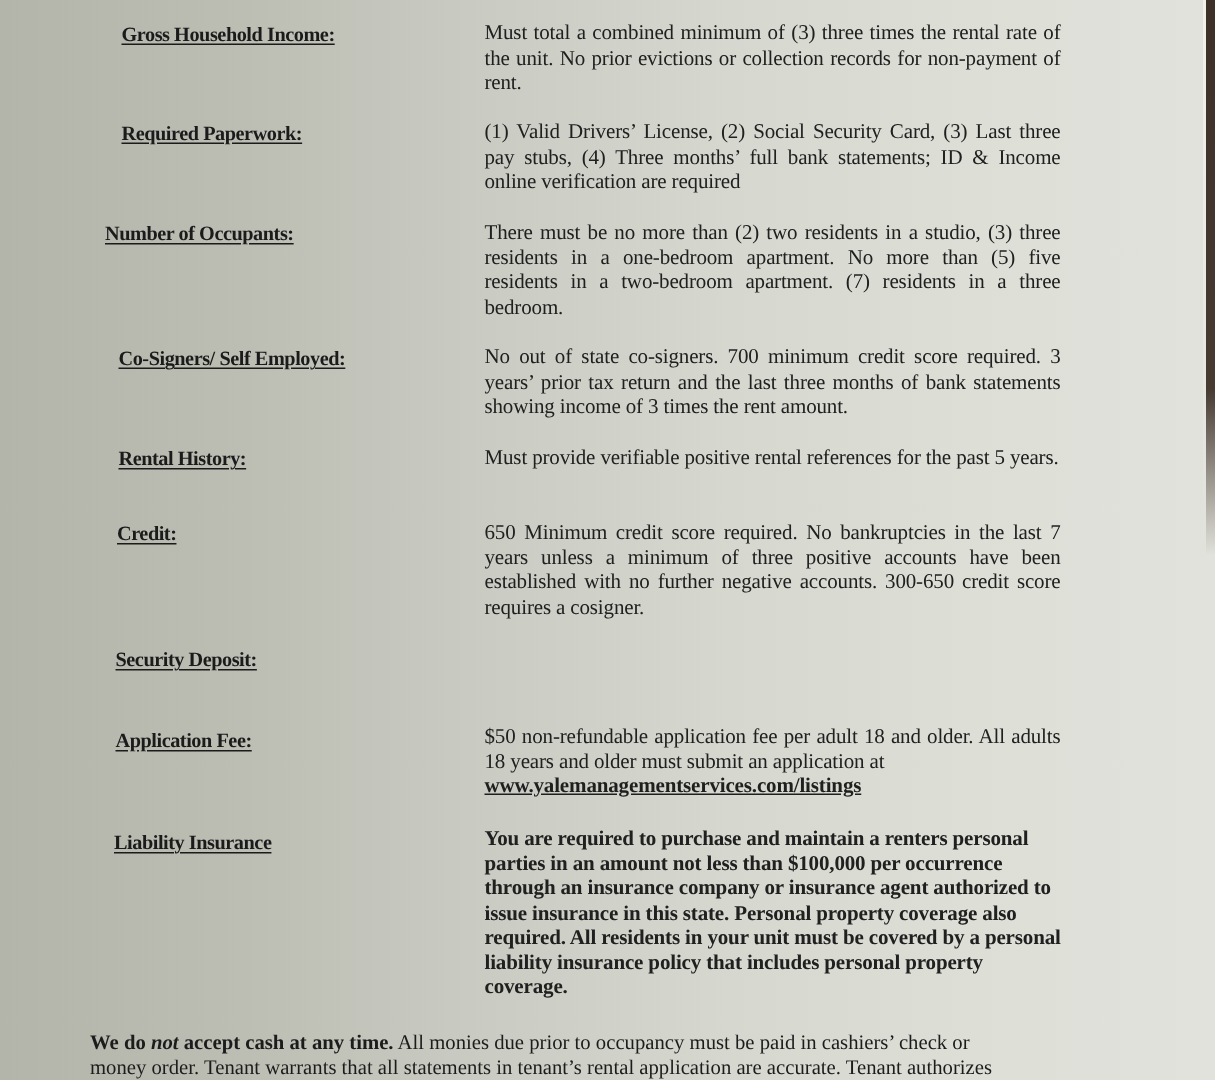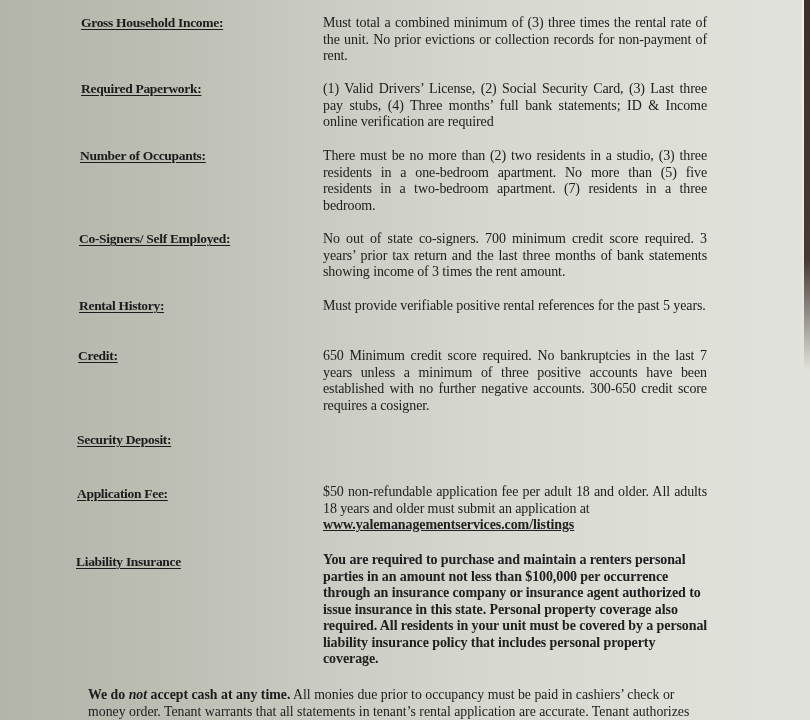--- a/index.html
+++ b/index.html
@@ -25,40 +25,40 @@
       text-decoration-thickness: 1px; text-underline-offset: 2px; color: #1b1b1b;
       letter-spacing: -0.3px; white-space: nowrap;
     }
     .body-text {
       position: absolute; width: 384px; font-size: 14px; line-height: 16.5px;
       text-align: justify; color: #202020; letter-spacing: -0.1px;
     }
     .body-text.ragged { text-align: left; width: 390px; }
     .link { text-decoration: underline; font-weight: bold; color: #1f1f1f; }
     .footer {
-      position: absolute; left: 88px; top: 686px; width: 650px;
+      position: absolute; left: 60px; top: 686px; width: 650px;
       font-size: 13.8px; line-height: 17px; color: #1c1c1c; text-align: left; white-space: nowrap;
     }
     .footer b { font-weight: bold; }
     .footer i { font-style: italic; font-weight: bold; }
   </style>
 </head>
 <body>
 
 <div class="page">
   <div class="edge"></div>
   <div class="edge-shadow"></div>
 
   <div class="label" style="left:81px; top:15px;">Gross Household Income:</div>
   <div class="body-text" style="left:323px; top:15px;">Must total a combined minimum of (3) three times the rental rate of the unit. No prior evictions or collection records for non-payment of rent.</div>
 
   <div class="label" style="left:81px; top:81px;">Required Paperwork:</div>
   <div class="body-text" style="left:323px; top:81px;">(1) Valid Drivers’ License, (2) Social Security Card, (3) Last three pay stubs, (4) Three months’ full bank statements; ID &amp; Income online verification are required</div>
 
-  <div class="label" style="left:80px; top:148px;text-align:center;">Number of Occupants:</div>
+  <div class="label" style="left:70px; top:148px;text-align:center;">Number of Occupants:</div>
   <div class="body-text" style="left:323px; top:148px;">There must be no more than (2) two residents in a studio, (3) three residents in a one-bedroom apartment. No more than (5) five residents in a two-bedroom apartment. (7) residents in a three bedroom.</div>
 
   <div class="label" style="left:79px; top:231px;">Co-Signers/ Self Employed:</div>
   <div class="body-text" style="left:323px; top:231px;">No out of state co-signers. 700 minimum credit score required. 3 years’ prior tax return and the last three months of bank statements showing income of 3 times the rent amount.</div>
 
   <div class="label" style="left:79px; top:298px;">Rental History:</div>
   <div class="body-text" style="left:323px; top:298px;">Must provide verifiable positive rental references for the past 5 years.</div>
 
   <div class="label" style="left:78px; top:348px;">Credit:</div>
   <div class="body-text" style="left:323px; top:348px;">650 Minimum credit score required. No bankruptcies in the last 7 years unless a minimum of three positive accounts have been established with no further negative accounts. 300-650 credit score requires a cosigner.</div>

